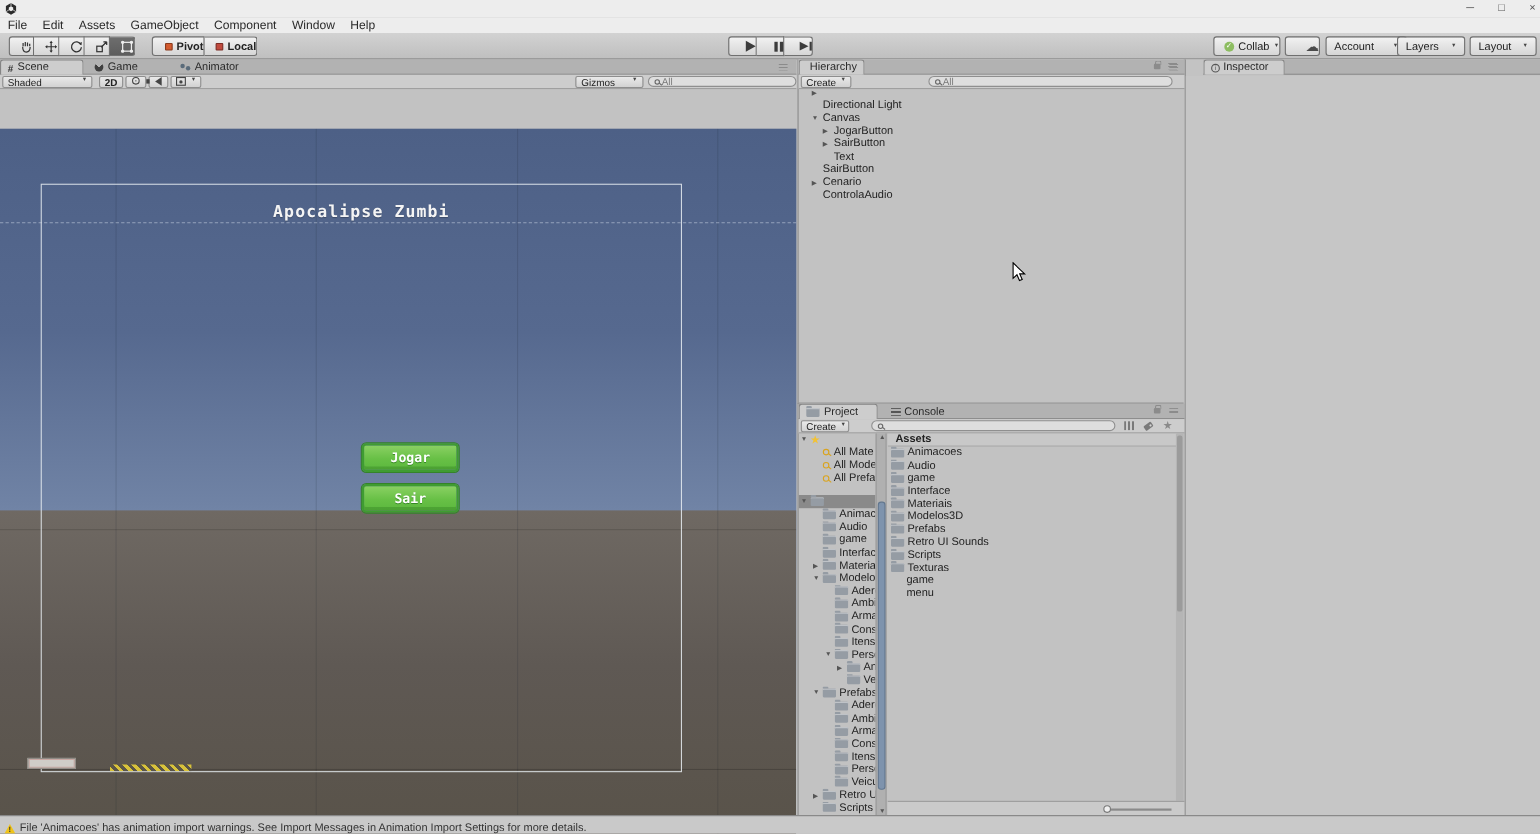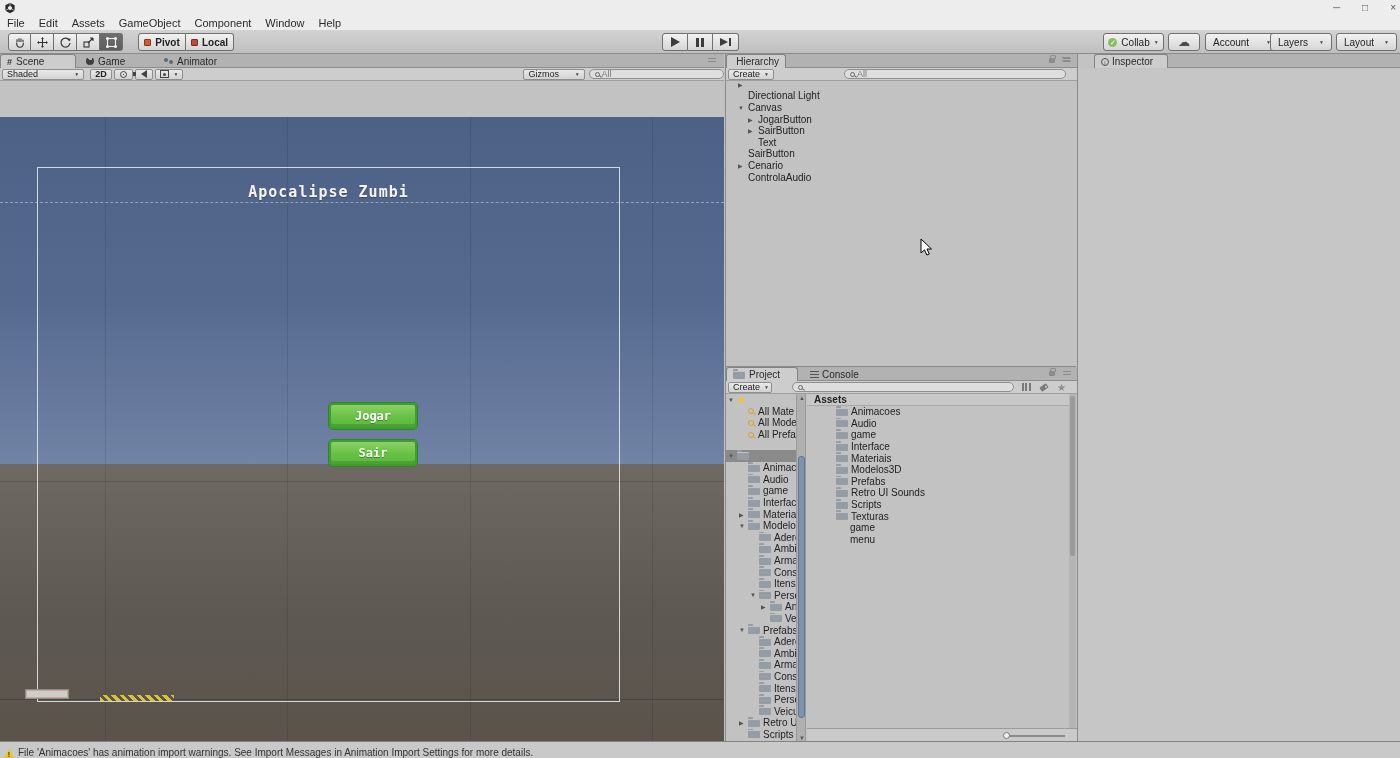--- a/index.html
+++ b/index.html
@@ -7,21 +7,21 @@
   body { font-family:"Liberation Sans", sans-serif; font-size:10px; color:#222; background:#c2c2c2; position:relative; }
 
   
   #titlebar { position:absolute; left:0; top:0; width:1400px; height:16px; background:#ededed; }
   #titlebar .win-controls { position:absolute; right:4px; top:0; height:16px; display:flex; gap:22px; color:#555; font-size:10px; line-height:16px; }
   #titlebar .win-controls span { cursor:default; }
   #menubar { position:absolute; left:0; top:16px; width:1400px; height:14px; background:#ededed; display:flex; align-items:center; }
   #menubar span { padding:0 7px; font-size:11px; color:#2a2a2a; }
   #toolbar { position:absolute; left:0; top:30px; width:1400px; height:24px; background:linear-gradient(#d2d2d2,#bfbfbf); border-bottom:1px solid #8a8a8a; }
 
-  .tbtn { position:absolute; top:3px; height:18px; background:linear-gradient(#f2f2f2,#d6d6d6); border:1px solid #707070; display:flex; align-items:center; justify-content:center; font-size:10px; color:#222; }
+  .tbtn { position:absolute; top:3px; height:18px; background:linear-gradient(#f2f2f2,#d6d6d6); border:1px solid #707070; display:flex; align-items:center; justify-content:flex-end; font-size:10px; color:#222; }
   .group-first { border-radius:3px 0 0 3px; }
   .group-mid { border-left:none; }
   .group-last { border-left:none; border-radius:0 3px 3px 0; }
   .rounded { border-radius:3px; }
   .tbtn.active { background:linear-gradient(#6e6e6e,#5d5d5d); }
   .dd-arrow { font-size:5px; color:#444; margin-left:4px; }
 
   .play-tri { width:0; height:0; border-left:9px solid #3c3c3c; border-top:5px solid transparent; border-bottom:5px solid transparent; }
   .pause-bars { display:flex; gap:2px; } .pause-bars i { width:3px; height:9px; background:#3c3c3c; }
   .step-wrap { display:flex; align-items:center; gap:1px; }
@@ -31,21 +31,21 @@
   .check-circle { width:9px; height:9px; border-radius:50%; background:#8dbd61; color:#fff; font-size:7px; line-height:9px; text-align:center; margin-right:4px; }
   .pivot-dot { width:7px; height:7px; background:#d35b2f; border:1px solid #8a3a1c; border-radius:1px; margin-right:4px; }
   .local-dot { width:7px; height:7px; background:#c04a3e; border:1px solid #7c2c24; border-radius:1px; margin-right:4px; }
   .cloud-glyph { font-size:12px; color:#4a4a4a; line-height:10px; }
 
   
   .tabstrip { position:absolute; background:#b2b2b2; border-bottom:1px solid #8d8d8d; height:14px; }
   .tab { position:absolute; top:0; height:14px; display:flex; align-items:center; padding:0 6px; font-size:10px; color:#2a2a2a; }
   .tab.active { background:#cdcdcd; border:1px solid #848484; border-bottom:none; border-radius:3px 3px 0 0; }
   .subbar { position:absolute; background:#cdcdcd; border-bottom:1px solid #9f9f9f; height:13px; display:flex; align-items:center; }
-  .mini-dd { height:11px; border:1px solid #8e8e8e; background:linear-gradient(#e9e9e9,#d2d2d2); border-radius:2px; display:flex; align-items:center; padding:0 4px; font-size:9px; margin-left:2px; }
+  .mini-dd { height:11px; border:1px solid #8e8e8e; background:linear-gradient(#e9e9e9,#d2d2d2); border-radius:2px; display:flex; align-items:flex-start; padding:0 4px; font-size:9px; margin-left:2px; }
   .searchfield { height:10px; background:#dedede; border:1px solid #8f8f8f; border-radius:6px; display:flex; align-items:center; padding:0 5px; color:#7a7a7a; font-size:9px; }
   .loupe { width:5px; height:5px; border:1px solid #666; border-radius:50%; position:relative; margin-right:2px; flex:none; }
   .loupe::after { content:""; position:absolute; width:3px; height:1px; background:#666; right:-3px; bottom:-1px; transform:rotate(40deg); }
   .icon-lock { width:6px; height:5px; background:#8b8b8b; position:relative; border-radius:1px; display:inline-block; }
   .icon-lock::before { content:""; position:absolute; top:-3px; left:1px; width:4px; height:3px; border:1px solid #8b8b8b; border-bottom:none; border-radius:2px 2px 0 0; }
   .icon-panelmenu { width:8px; height:6px; display:inline-block; background:repeating-linear-gradient(#8b8b8b 0 1px, transparent 1px 3px); }
   .lines-icon { width:9px; height:7px; display:inline-block; background:repeating-linear-gradient(#555 0 1px, transparent 1px 3px); margin-right:3px; }
 
   
   #scene-panel { position:absolute; left:0; top:54px; width:724px; height:687px; }
@@ -77,21 +77,21 @@
   .icon-folder::before { content:""; position:absolute; top:-2px; left:0; width:5px; height:2px; background:#959ca4; border-radius:1px 1px 0 0; }
   .icon-star { color:#f2c235; font-size:9px; margin-right:3px; flex:none; }
   .icon-loupe-y { width:6px; height:6px; border:1px solid #d9a420; border-radius:50%; position:relative; margin-right:4px; flex:none; }
   .icon-loupe-y::after { content:""; position:absolute; width:3px; height:1px; background:#d9a420; right:-3px; bottom:-1px; transform:rotate(40deg); }
   .icon-scene { width:10px; height:10px; margin-right:4px; flex:none; }
   #proj-scrollbar { position:absolute; left:70px; top:27px; width:10px; height:348px; background:#b0b0b0; border-left:1px solid #9a9a9a; border-right:1px solid #9a9a9a; }
   #proj-scroll-thumb { position:absolute; left:1px; top:62px; width:7px; height:262px; background:#7e93ad; border:1px solid #62778f; border-radius:3px; }
   .scroll-arrow { position:absolute; left:1px; width:8px; text-align:center; font-size:6px; color:#555; }
   #proj-right { position:absolute; left:81px; top:27px; width:263px; height:335px; overflow:hidden; }
   #assets-header { height:12px; background:#c8c8c8; border-bottom:1px solid #a8a8a8; display:flex; align-items:center; padding-left:7px; font-weight:bold; }
-  #proj-right .trow { padding-left:29px; }
+  #proj-right .trow { padding-left:3px; }
   #proj-right-scroll { position:absolute; right:0; top:27px; width:7px; height:335px; background:#b5b5b5; }
   #proj-right-scroll i { position:absolute; left:1px; top:2px; width:5px; height:160px; background:#9b9b9b; border-radius:2px; }
   #proj-bottombar { position:absolute; left:81px; bottom:0; width:270px; height:13px; background:#cacaca; border-top:1px solid #9b9b9b; }
   #zoom-slider-track { position:absolute; right:12px; top:6px; width:60px; height:2px; background:#8a8a8a; }
   #zoom-slider-knob { position:absolute; left:-2px; top:-3px; width:7px; height:7px; border-radius:50%; background:#efefef; border:1px solid #777; }
 
   
   #inspector-panel { position:absolute; left:1077px; top:54px; width:323px; height:687px; background:#c3c3c3; border-left:1px solid #8a8a8a; }
   #inspector-body { position:absolute; left:0; top:15px; width:323px; height:672px; background:#c6c6c6; }
   .info-circle { width:8px; height:8px; border:1px solid #555; border-radius:50%; font-size:6px; line-height:8px; text-align:center; color:#555; margin-right:3px; }

